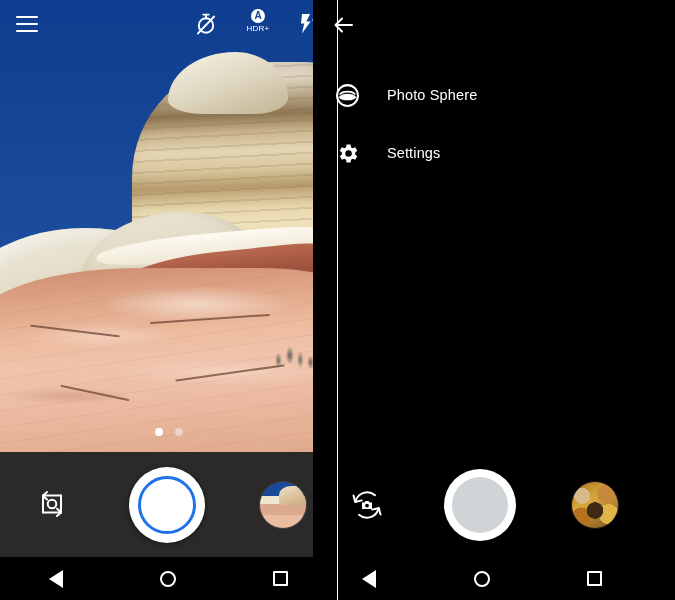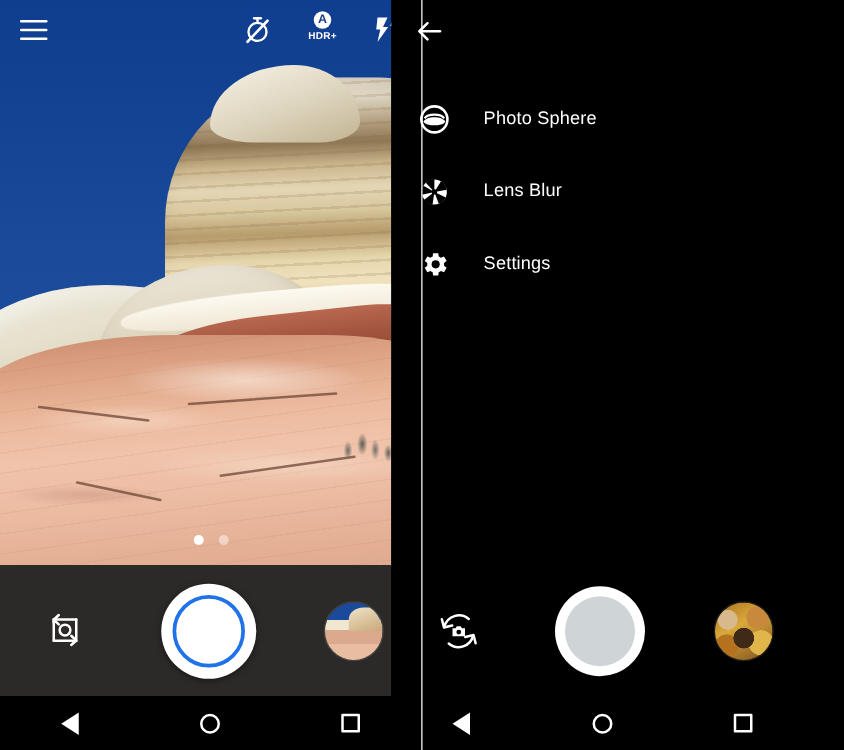--- a/index.html
+++ b/index.html
@@ -156,21 +156,21 @@
     display: flex; align-items: center; gap: 22px;
   }
   .top-icon { width: 26px; height: 30px; position: relative; cursor: pointer; }
 
   .hdr-wrap { display:flex; flex-direction:column; align-items:center; gap:1px; }
   .hdr-badge {
     width: 14px; height: 14px; border-radius: 50%;
     background: #fff; color: #13408a;
     font-size: 10px; font-weight: bold; line-height: 14px; text-align: center;
   }
-  .hdr-text { color:#fff; font-size:8px; font-weight:bold; letter-spacing:.2px; }
+  .hdr-text { color:#fff; font-size:8px; font-weight:normal; letter-spacing:.2px; }
 
   
   .dots {
     position: absolute; left: 0; top: 428px; width: 337px;
     display: flex; justify-content: center; gap: 12px; z-index: 22;
   }
   .dot { width: 8px; height: 8px; border-radius: 50%; background: rgba(255,255,255,.45); }
   .dot.active { background: #fff; }
 
   
@@ -403,36 +403,20 @@
           <svg width="25" height="25" viewBox="0 0 24 24">
             <circle cx="12" cy="12" r="10" fill="none" stroke="#ffffff" stroke-width="2"></circle>
             <path d="M3.6 13.6 C6 9.2, 18 9.2, 20.4 13.6 C18.6 17.6, 5.4 17.6, 3.6 13.6 Z" fill="#ffffff"></path>
             <path d="M4.5 11.2 C7 7.4, 17 7.4, 19.5 11.2" fill="none" stroke="#ffffff" stroke-width="1.6"></path>
           </svg>
         </span>
         <span class="menu-label">Photo Sphere</span>
       </div>
 
 
-      <div class="menu-item">
-        <span class="menu-icon">
-          <svg width="25" height="25" viewBox="0 0 24 24">
-            <circle cx="12" cy="12" r="9.6" fill="#ffffff"></circle>
-            <g fill="#000000">
-              <path d="M12 12 L12 2.2 A9.8 9.8 0 0 0 5.4 4.9 Z"></path>
-              <path d="M12 12 L3.6 7.2 A9.8 9.8 0 0 0 2.4 14.2 Z"></path>
-              <path d="M12 12 L4.2 18 A9.8 9.8 0 0 0 10.6 21.7 Z"></path>
-              <path d="M12 12 L15.4 21.2 A9.8 9.8 0 0 0 20.8 16.4 Z"></path>
-              <path d="M12 12 L21.5 10.4 A9.8 9.8 0 0 0 17.2 3.6 Z"></path>
-            </g>
-            <circle cx="12" cy="12" r="2.1" fill="#000000"></circle>
-          </svg>
-        </span>
-        <span class="menu-label">Lens Blur</span>
-      </div>
 
       <div class="menu-item">
         <span class="menu-icon">
           <svg width="25" height="25" viewBox="0 0 24 24">
             <path fill="#ffffff" d="M19.4 13a7.6 7.6 0 0 0 0-2l2-1.6-2-3.4-2.4 1a7.5 7.5 0 0 0-1.7-1L15 3.4h-4l-.3 2.6a7.5 7.5 0 0 0-1.7 1l-2.4-1-2 3.4L6.6 11a7.6 7.6 0 0 0 0 2l-2 1.6 2 3.4 2.4-1a7.5 7.5 0 0 0 1.7 1l.3 2.6h4l.3-2.6a7.5 7.5 0 0 0 1.7-1l2.4 1 2-3.4z"></path>
             <circle cx="13" cy="12" r="3.1" fill="#000000"></circle>
           </svg>
         </span>
         <span class="menu-label">Settings</span>
       </div>

